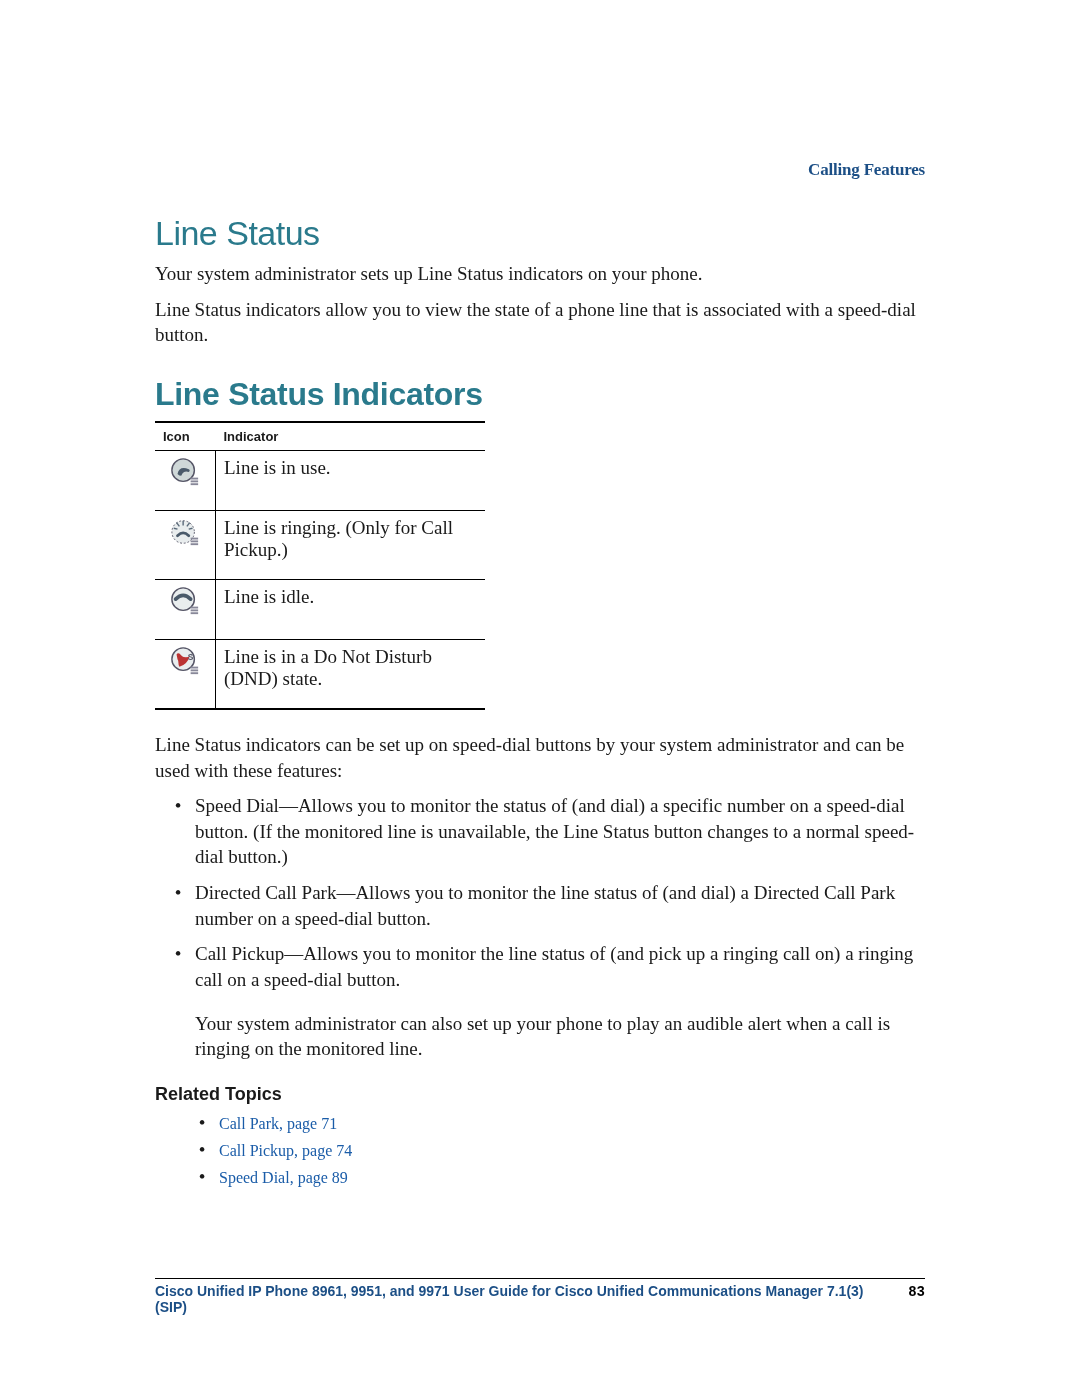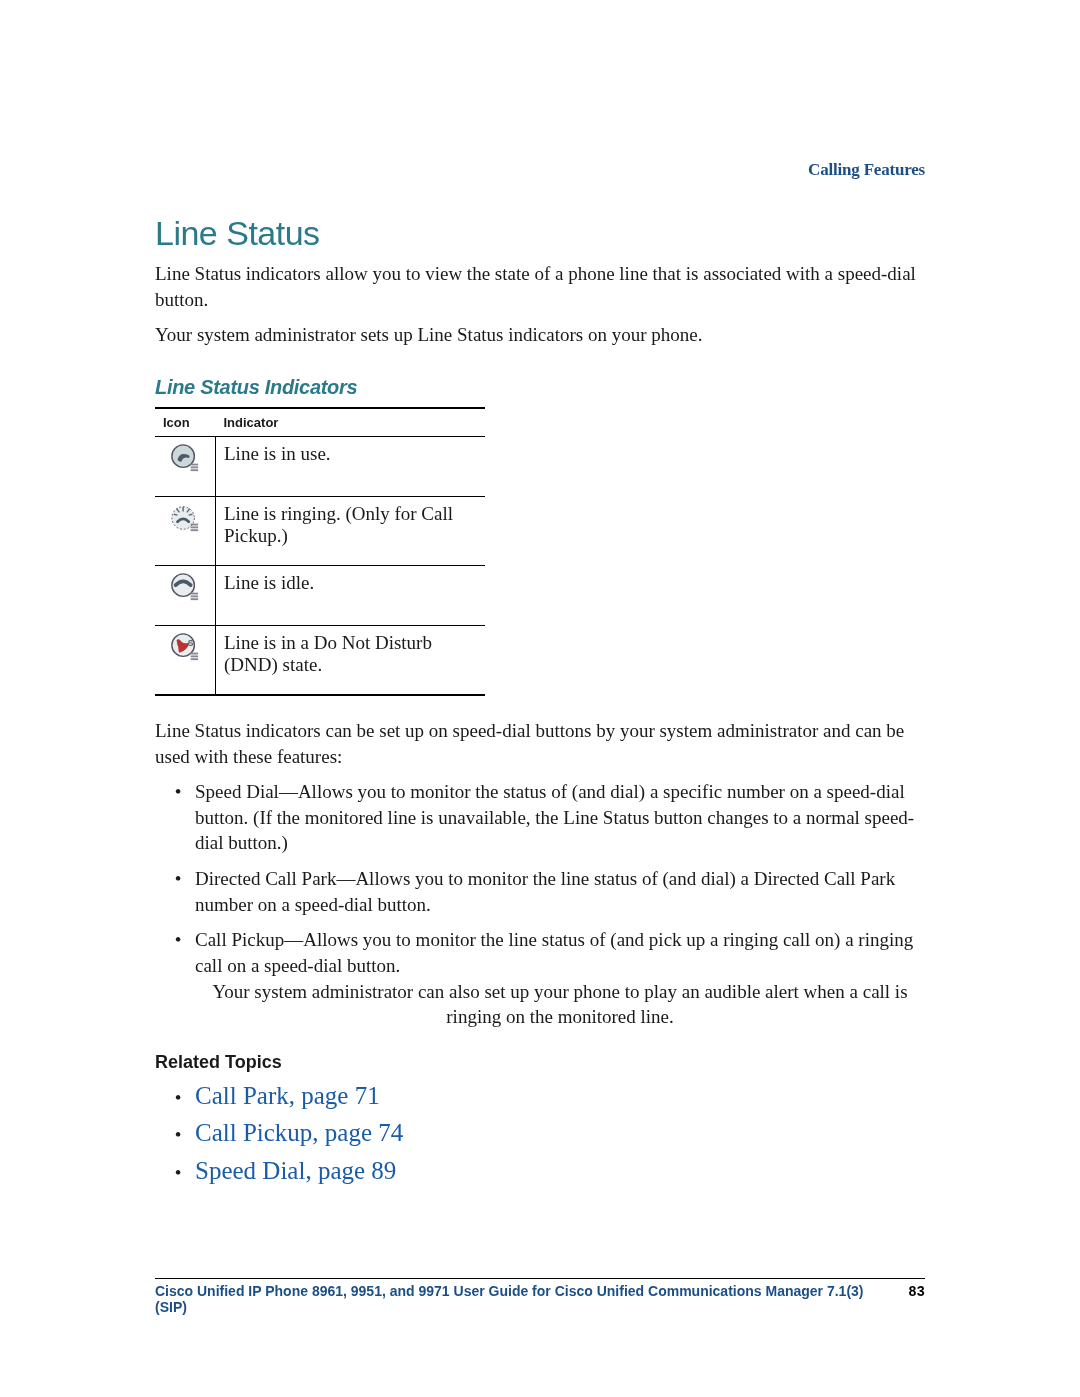--- a/index.html
+++ b/index.html
@@ -43,24 +43,23 @@
     font-weight:400;
     color:var(--cisco-teal);
     font-size:34px;
     margin:54px 0 8px 0;
     letter-spacing:-0.5px;
   }
   h2.subsection{
     font-family:Arial,Helvetica,sans-serif;
     font-weight:700;
     color:var(--cisco-teal);
-    font-size:20px;
+    font-size:32px;
     margin:28px 0 6px 0;
     letter-spacing:-0.3px;
-    font-style:italic;
   }
   p.body{
     font-size:19px;
     line-height:1.35;
     margin:6px 0 10px 0;
   }
   table.status{
     border-collapse:collapse;
     margin-top:8px;
     width:330px;
@@ -99,37 +98,37 @@
     font-size:19px;
     line-height:1.35;
     margin-bottom:10px;
     padding-left:4px;
   }
   ul.bullets>li::marker{
     content:"•  ";
     font-size:19px;
   }
   .sub-para{
-    margin-top:0;
-    text-align:center;
+    margin-top:18px;
   }
   .rel-topics-head{
     font-family:Liberation Sans, sans-serif;
     font-weight:700;
     font-size:18px;
     margin:22px 0 4px 0;
   }
   ul.links{
     margin:4px 0 0 0;
     padding-left:36px;
   }
   ul.links>li{
-    font-size:25px;
+    font-size:16px;
     line-height:1.5;
     padding-left:4px;
+    margin-left:24px;
   }
   ul.links>li::marker{
     content:"•  ";
     font-size:19px;
   }
   a.xref{
     color:var(--link-blue);
     text-decoration:none;
   }
   .footer{
@@ -160,22 +159,22 @@
 </head>
 <body>
 
 <div class="page">
 
   <div class="running-head">
     <span class="running-head-text">Calling Features</span>
   </div>
 
   <h1 class="section">Line Status</h1>
+  <p class="body">Your system administrator sets up Line Status indicators on your phone.</p>
   <p class="body">Line Status indicators allow you to view the state of a phone line that is associated with a speed-dial button.</p>
-  <p class="body">Your system administrator sets up Line Status indicators on your phone.</p>
 
   <h2 class="subsection">Line Status Indicators</h2>
 
   <table class="status">
     <thead>
       <tr>
         <th>Icon</th>
         <th>Indicator</th>
       </tr>
     </thead>

